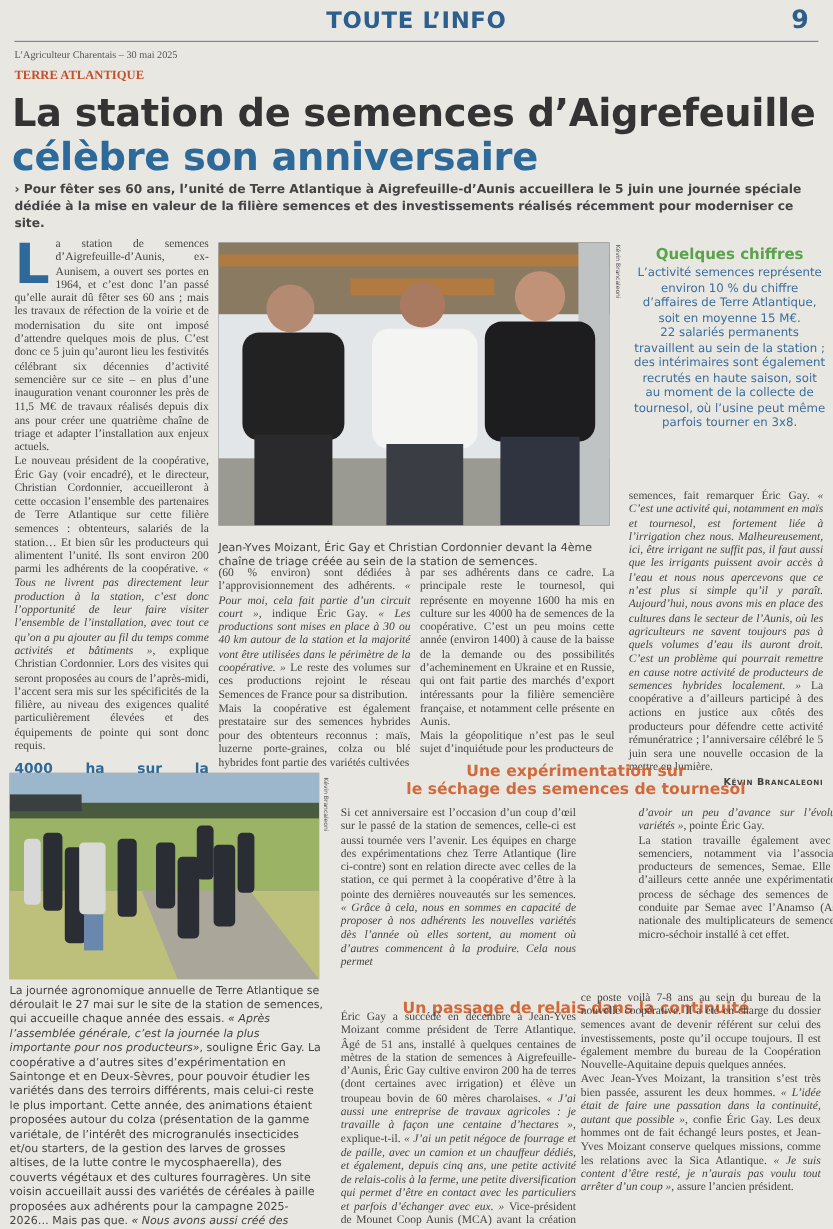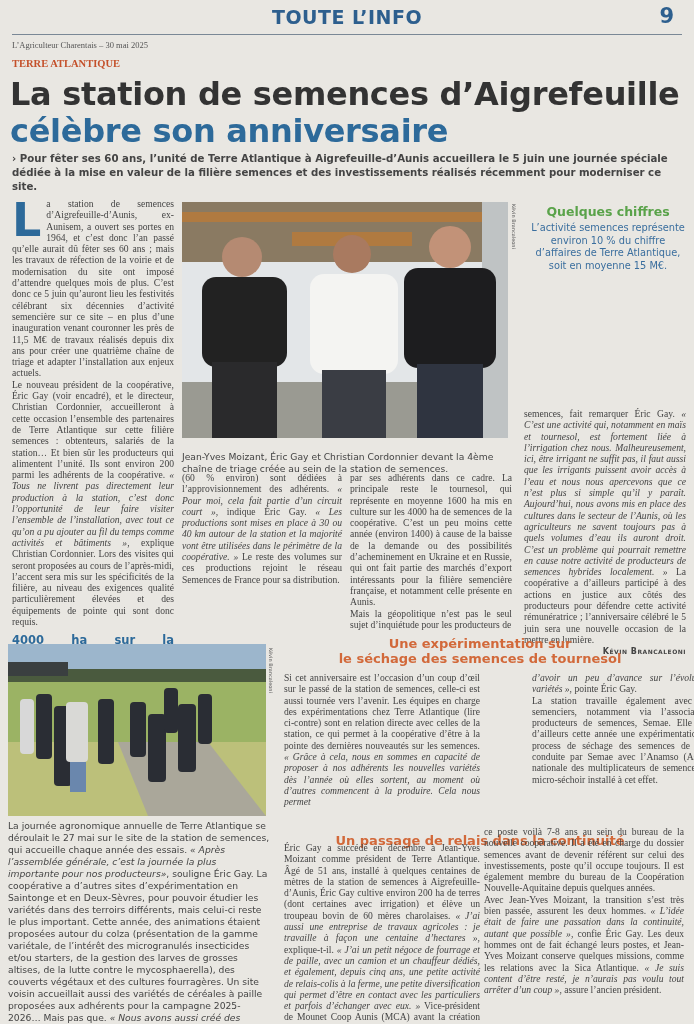--- a/index.html
+++ b/index.html
@@ -69,30 +69,32 @@
     <circle cx="268" cy="45" r="21" fill="#c29278"></circle>
     <rect x="222" y="66" width="92" height="100" rx="14" fill="#1d1d1f"></rect>
     <rect x="235" y="162" width="66" height="74" fill="#2f3440"></rect>
   </svg>
 </div>
 <div class="abs credit" style="left:511px;top:204px;">Kévin Brancaleoni</div>
 <div class="abs caption" style="left:182px;top:440px;width:340px;">Jean-Yves Moizant, Éric Gay et Christian Cordonnier devant la 4ème chaîne de triage créée au sein de la station de semences.</div>
 
 <div class="abs col" style="left:182px;top:472px;width:160px;">
   <p><span>(60 % environ) sont dédiées à l’approvisionnement des adhérents. </span><em>« Pour moi, cela fait partie d’un circuit court »</em><span>, indique Éric Gay. </span><em>« Les productions sont mises en place à 30 ou 40 km autour de la station et la majorité vont être utilisées dans le périmètre de la coopérative. »</em><span> Le reste des volumes sur ces productions rejoint le réseau Semences de France pour sa distribution.</span></p>
+  <p>Mais la coopérative est également prestataire sur des semences hybrides pour des obtenteurs reconnus : maïs, luzerne porte-graines, colza ou blé hybrides font partie des variétés cultivées</p>
 </div>
 
 <div class="abs col" style="left:350px;top:472px;width:162px;">
   <p>par ses adhérents dans ce cadre. La principale reste le tournesol, qui représente en moyenne 1600 ha mis en culture sur les 4000 ha de semences de la coopérative. C’est un peu moins cette année (environ 1400) à cause de la baisse de la demande ou des possibilités d’acheminement en Ukraine et en Russie, qui ont fait partie des marchés d’export intéressants pour la filière semencière française, et notamment celle présente en Aunis.</p>
   <p>Mais la géopolitique n’est pas le seul sujet d’inquiétude pour les producteurs de</p>
 </div>
 
 <div class="abs" style="left:528px;top:204px;width:160px;">
   <div class="box-title">Quelques chiffres</div>
   <div class="box-text" style="margin-top:3px;">L’activité semences représente environ 10 % du chiffre d’affaires de Terre Atlantique, soit en moyenne 15 M€.</div>
+  <div class="box-text">22 salariés permanents travaillent au sein de la station ; des intérimaires sont également recrutés en haute saison, soit au moment de la collecte de tournesol, où l’usine peut même parfois tourner en 3x8.</div>
 </div>
 
 <div class="abs col" style="left:524px;top:408px;width:162px;">
   <p><span>semences, fait remarquer Éric Gay. </span><em>« C’est une activité qui, notamment en maïs et tournesol, est fortement liée à l’irrigation chez nous. Malheureusement, ici, être irrigant ne suffit pas, il faut aussi que les irrigants puissent avoir accès à l’eau et nous nous apercevons que ce n’est plus si simple qu’il y paraît. Aujourd’hui, nous avons mis en place des cultures dans le secteur de l’Aunis, où les agriculteurs ne savent toujours pas à quels volumes d’eau ils auront droit. C’est un problème qui pourrait remettre en cause notre activité de producteurs de semences hybrides localement. »</em><span> La coopérative a d’ailleurs participé à des actions en justice aux côtés des producteurs pour défendre cette activité rémunératrice ; l’anniversaire célébré le 5 juin sera une nouvelle occasion de la mettre en lumière.</span></p>
   <div class="byline" style="margin-top:1px;">Kévin Brancaleoni</div>
 </div>
 
 <div class="abs photo" style="left:8px;top:644px;width:258px;height:172px;">
   <svg width="258" height="172" viewBox="0 0 258 172">
     <rect width="258" height="40" fill="#9cb6cc"></rect>

